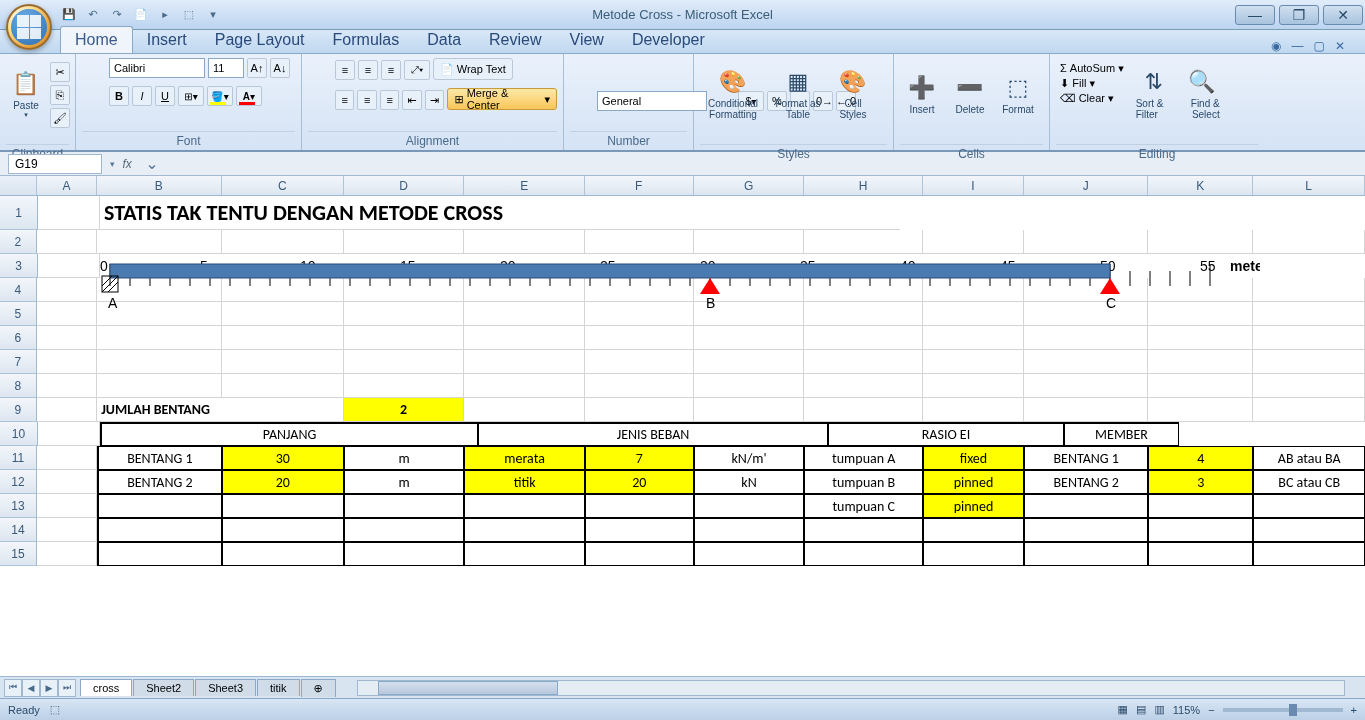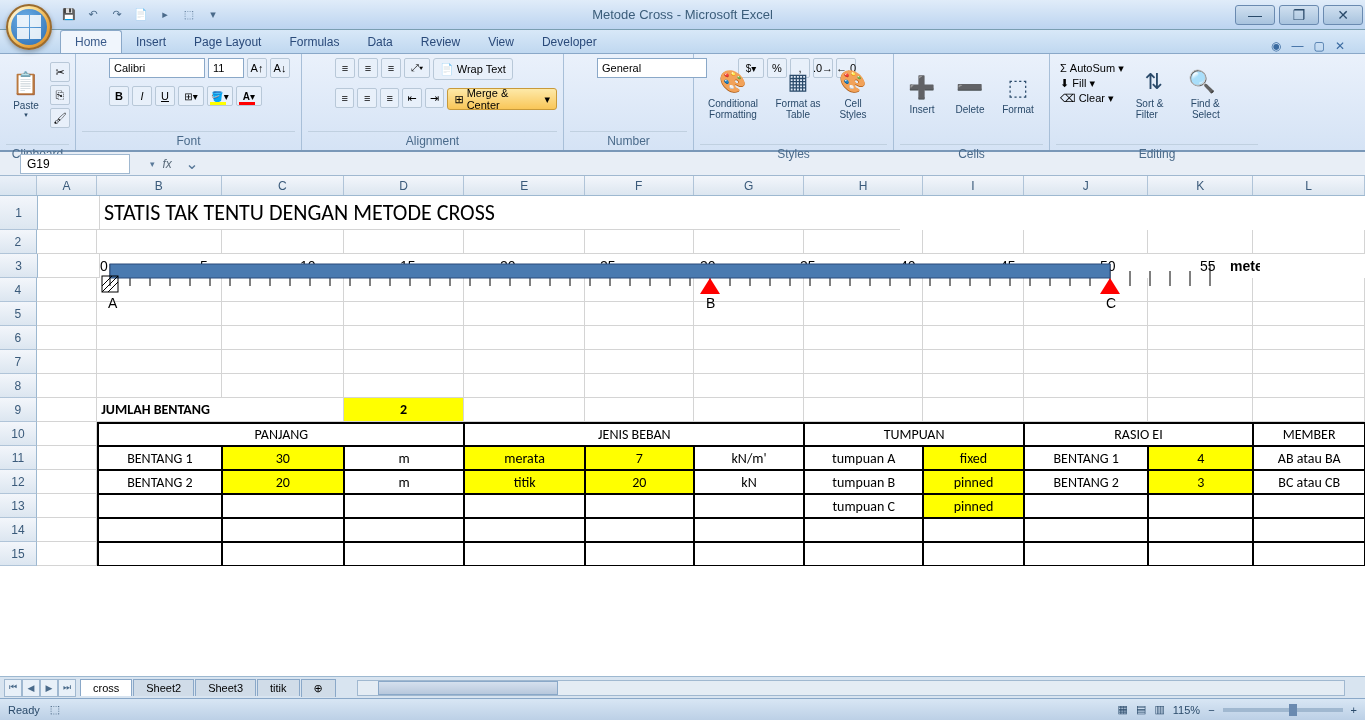--- a/index.html
+++ b/index.html
@@ -11,55 +11,55 @@
 .office-inner { width:36px; height:36px; border-radius:50%; background:radial-gradient(circle at 40% 30%,#6db0e8,#2a6bb0); display:grid; grid-template:1fr 1fr/1fr 1fr; gap:1px; padding:6px; }
 .office-inner span { background:#fff; opacity:.85; }
 .qat { margin-left:60px; display:flex; gap:6px; align-items:center; }
 .qat-btn { width:18px; height:18px; display:flex; align-items:center; justify-content:center; font-size:11px; color:#4a6a8a; }
 .title-txt { position:absolute; left:50%; transform:translateX(-50%); font-size:13px; color:#3b5d7a; }
 .win-ctrl { margin-left:auto; display:flex; }
 .win-ctrl div { width:40px; height:20px; background:linear-gradient(#d0e0f0,#a8c3de); border:1px solid #6a8ab0; margin:3px 2px; border-radius:3px; display:flex; align-items:center; justify-content:center; font-size:14px; color:#2a4a6a; font-family:Arial; }
 
 
 .tabs-row { height:24px; background:linear-gradient(#d8e8f8,#c0d8f0); display:flex; align-items:flex-end; padding-left:60px; border-bottom:1px solid #8aa8c8; }
-.tab { padding:4px 14px; font-size:12px; color:#2a4a7a; cursor:pointer; }
+.tab { padding:4px 14px; font-size:16px; color:#2a4a7a; cursor:pointer; }
 .tab.active { background:#f0f5fc; border:1px solid #8aa8c8; border-bottom:none; border-radius:3px 3px 0 0; color:#3a5a8a; font-weight:400; }
 .help-icons { margin-left:auto; padding-right:20px; display:flex; gap:10px; align-items:center; color:#3a6aa0; font-size:12px; }
 
 
 .ribbon { height:98px; background:linear-gradient(#eaf1fb,#d5e3f5); border-bottom:2px solid #7a98b8; display:flex; }
 .rgroup { border-right:1px solid #a8bfd8; padding:4px 6px 0; display:flex; flex-direction:column; }
 .rgroup-body { flex:1; display:flex; gap:4px; }
 .rgroup-label { text-align:center; font-size:12px; color:#4a6a8a; padding:2px 0; border-top:1px solid #c0d0e0; margin-top:16px; }
 .rbtn { display:flex; flex-direction:column; align-items:center; justify-content:center; padding:4px; border-radius:3px; font-size:10px; color:#2a4a6a; }
 .rbtn-lg { width:44px; height:70px; }
 .icon-box { width:32px; height:32px; display:flex; align-items:center; justify-content:center; font-size:22px; }
-.font-row { display:flex; gap:3px; align-items:flex-start; margin-bottom:4px;padding-left:27px; }
+.font-row { display:flex; gap:3px; align-items:flex-end; margin-bottom:4px;padding-left:27px; }
 .font-input { border:1px solid #8aa8c8; background:#fff; font-size:11px; padding:2px 4px; height:20px; }
 .sm-btn { width:20px; height:20px; border:1px solid #b8c8d8; background:#e8f0fa; display:flex; align-items:center; justify-content:center; font-size:11px; border-radius:2px; }
 .sm-btn2 { width:26px; height:20px; border:1px solid #b8c8d8; background:#e8f0fa; display:flex; align-items:center; justify-content:center; font-size:10px; border-radius:2px; }
 .merge-btn { background:linear-gradient(#fde9a8,#f9c658); border:1px solid #c89a3a; padding:2px 6px; font-size:11px; height:22px; display:flex; align-items:center; gap:3px; border-radius:3px; }
 
 
 .fbar { height:24px; background:#e8eef6; border-bottom:1px solid #a0b8d0; display:flex; align-items:center; }
-.name-box { width:110px; border:1px solid #a0b8d0; background:#fff; font-size:12px; padding:2px 6px; margin:0 20px; }
+.name-box { width:94px; border:1px solid #a0b8d0; background:#fff; font-size:12px; padding:2px 6px; margin:0 8px; }
 .fx { padding:0 8px; font-style:italic; color:#5a6a7a; font-size:12px; }
 .formula-input { flex:1; border:1px solid #a0b8d0; background:#fff; font-size:12px; padding:2px 6px; }
 .fbar-exp { width:24px; text-align:center; color:#5a7a9a; }
 
 
 .grid-wrap { position:relative; height:484px; overflow:hidden; }
 .col-hdrs { display:flex; height:20px; background:linear-gradient(#f3f6fb,#dce6f0); border-bottom:1px solid #9db8d0; }
 .corner { width:38px; border-right:1px solid #b0c4d8; background:linear-gradient(#eaf0f8,#d8e4f0); }
 .col-hdr { border-right:1px solid #b0c4d8; text-align:center; font-size:12px; color:#3a5a7a; line-height:20px; }
 .rows { display:flex; flex-direction:column; }
 .row { display:flex; height:24px; }
 .row-hdr { width:38px; background:linear-gradient(#f3f6fb,#dce6f0); border-right:1px solid #9db8d0; border-bottom:1px solid #b0c4d8; text-align:center; font-size:12px; color:#3a5a7a; line-height:24px; }
 .cell { border-right:1px solid #d4d4d4; border-bottom:1px solid #d4d4d4; font-size:14px; font-family:Calibri,sans-serif; padding:2px 4px; overflow:hidden; white-space:nowrap; display:flex; align-items:center; }
-.title-cell { font-size:22px; font-weight:normal; }
+.title-cell { font-size:22px; font-weight:bold; }
 .sub-title { font-size:20px; color:#808080; font-style:italic; }
 .yellow { background:#ffff00; justify-content:center; }
 .bordered { border:1px solid #000; }
 .center { justify-content:center; }
 .bold { font-weight:bold; }
 
 
 .beam-svg { position:absolute; top:70px; left:100px; }
 
 
@@ -415,21 +415,20 @@
         <div class="cell col-widths-I"></div>
         <div class="cell col-widths-J"></div>
         <div class="cell col-widths-K"></div>
         <div class="cell col-widths-L"></div>
       </div>
       <div class="row">
         <div class="row-hdr">10</div>
         <div class="cell col-widths-A"></div>
         <div class="cell center bordered" style="width:378px;border-top:2px solid #000;border-left:2px solid #000">PANJANG</div>
         <div class="cell center bordered" style="width:350px;border-top:2px solid #000">JENIS BEBAN</div>
-        <div class="cell center bordered" style="width:226px;border-top:2px solid #000">TUMPUAN</div>
         <div class="cell center bordered" style="width:236px;border-top:2px solid #000">RASIO EI</div>
         <div class="cell center bordered col-widths-L" style="border-top:2px solid #000">MEMBER</div>
       </div>
       <div class="row">
         <div class="row-hdr">11</div>
         <div class="cell col-widths-A"></div>
         <div class="cell col-widths-B center bordered" style="border-left:2px solid #000">BENTANG 1</div>
         <div class="cell col-widths-C center bordered yellow">30</div>
         <div class="cell col-widths-D center bordered">m</div>
         <div class="cell col-widths-E center bordered yellow">merata</div>

